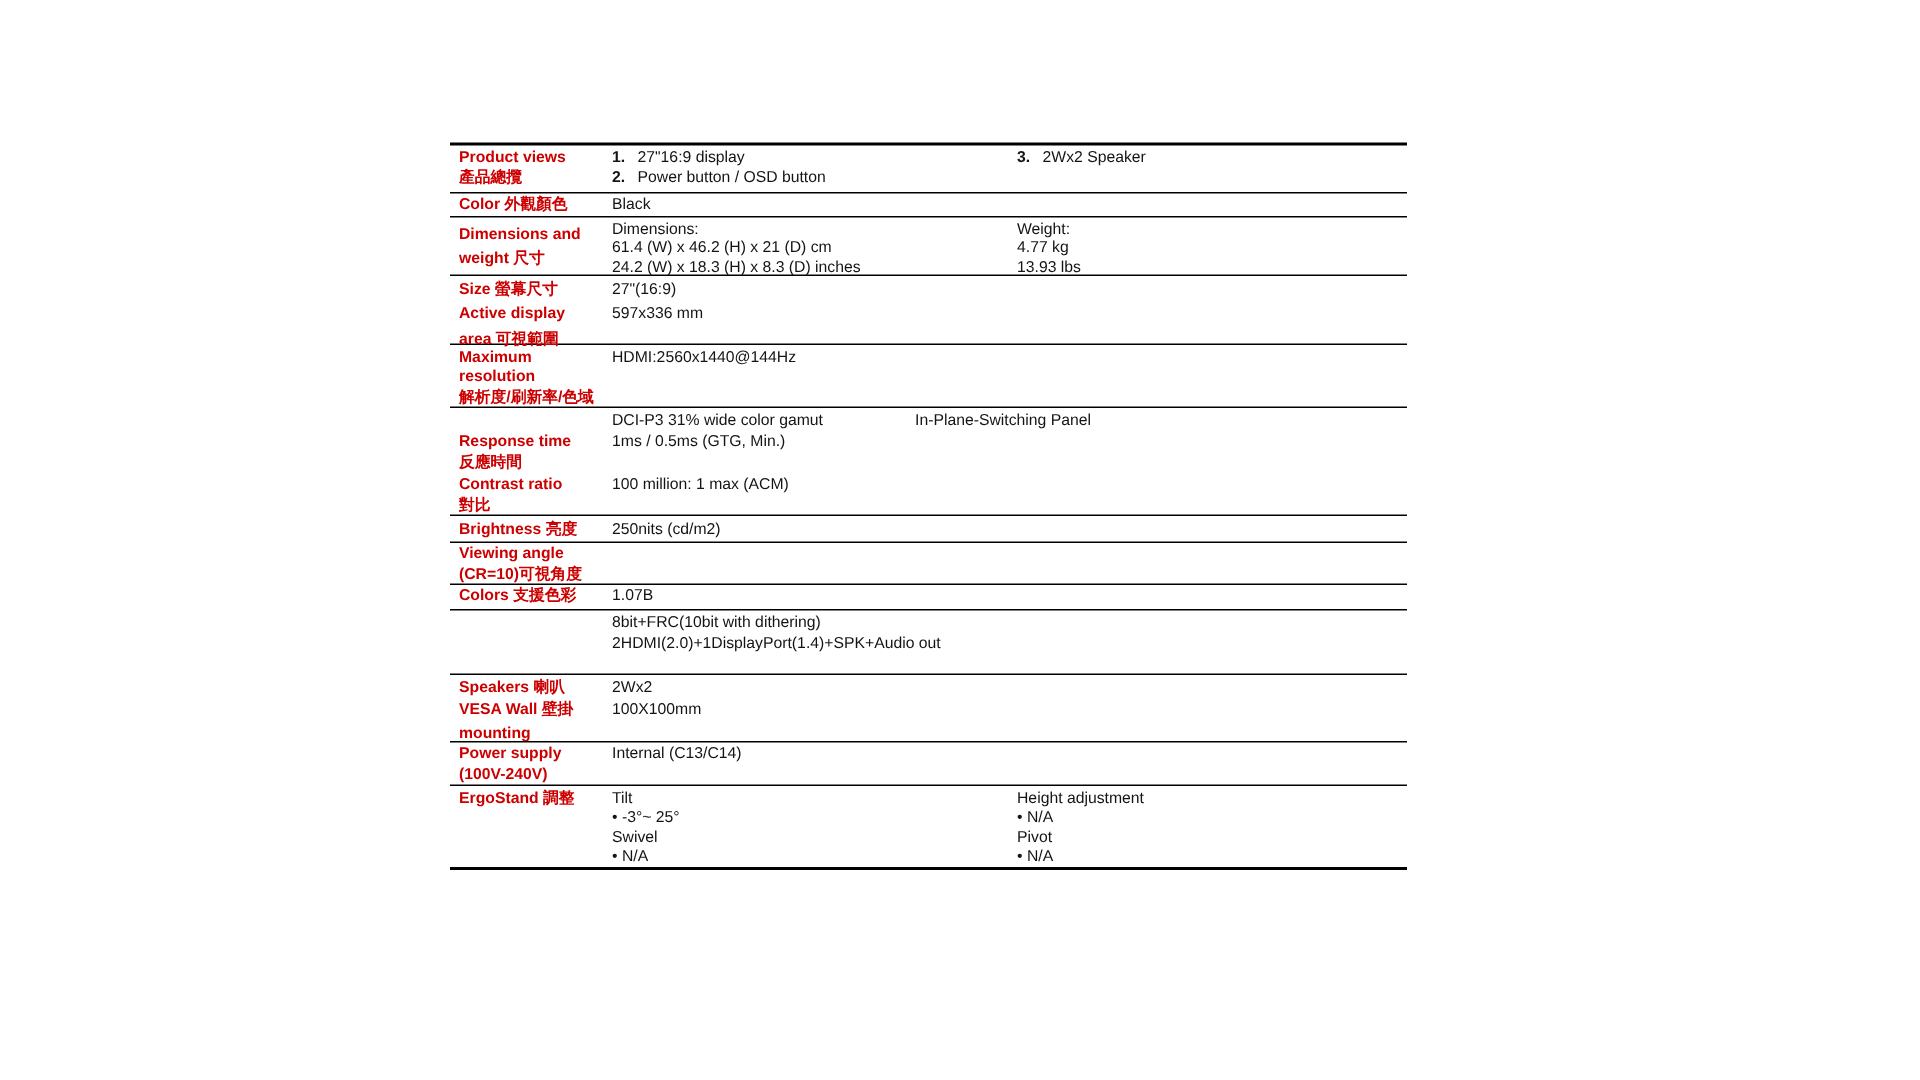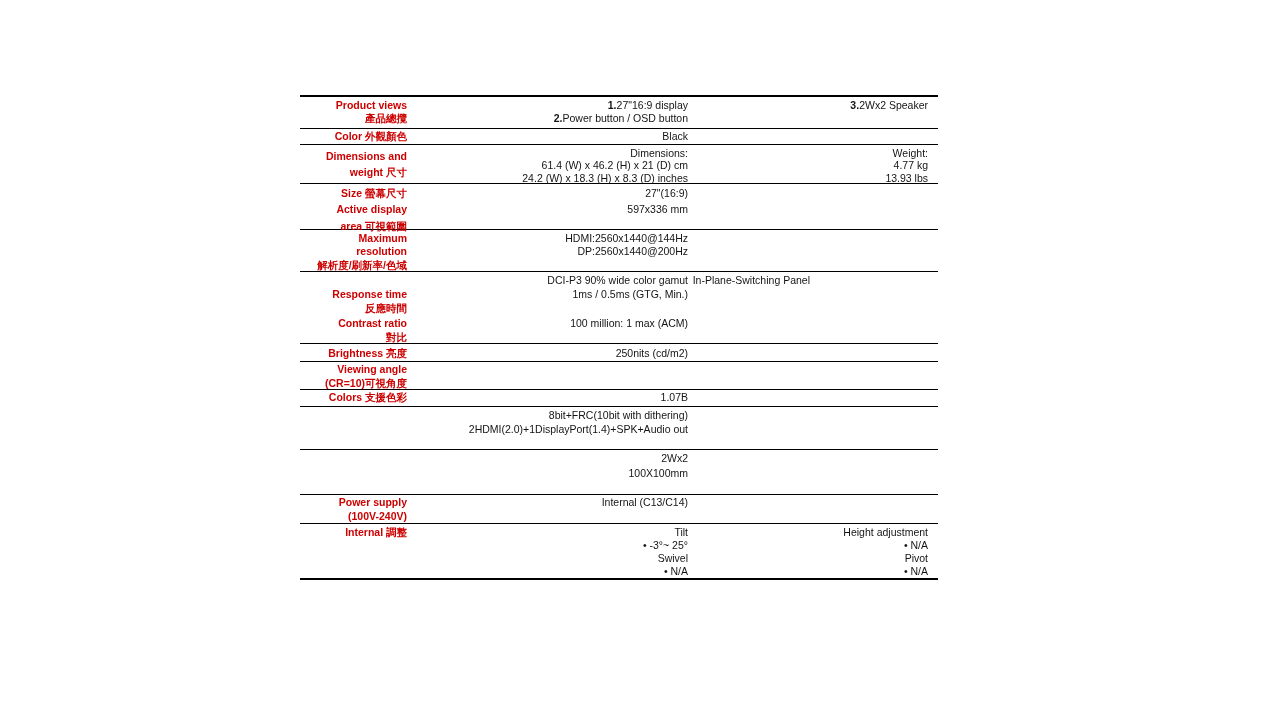--- a/index.html
+++ b/index.html
@@ -8,21 +8,21 @@
     background:#ffffff;
     font-family:"Liberation Sans","DejaVu Sans",sans-serif;
     font-size:10.5px;color:#141414;
   }
   .spec-table{
     position:absolute;left:300px;top:95px;width:638px;
     border-top:2px solid #000;border-bottom:2px solid #000;
   }
   .row{position:relative;border-bottom:1px solid #000;box-sizing:border-box;}
   .row:last-child{border-bottom:none;}
-  .col{position:absolute;top:1px;text-align:right;}
+  .col{position:absolute;top:1px;}
   .c-label{left:6px;width:101px;color:#cc0000;font-weight:bold;}
   .c-val{left:108px;width:280px;}
   .c-mid{left:310px;width:200px;}
   .c-right{left:378px;width:250px;}
   .ln{white-space:nowrap;}
   .num{display:inline-block;width:17px;font-weight:bold;}
 
   .r-product{height:32px}   .r-product .ln{line-height:13px}   .r-product .col{top:2px}
   .r-color{height:16px}     .r-color .ln{line-height:13px}     .r-color .col{top:1px}
   .r-dims{height:39px}      .r-dims .ln{line-height:12.6px}    .r-dims .col{top:1.5px}
@@ -99,33 +99,32 @@
   </div>
 
   <div class="row r-maxres">
     <div class="col c-label">
       <div class="ln">Maximum</div>
       <div class="ln">resolution</div>
       <div class="ln">解析度/刷新率/色域</div>
     </div>
     <div class="col c-val">
       <div class="ln">HDMI:2560x1440@144Hz</div>
-      <div class="ln">DP:2560x1440@200Hz</div>
     </div>
   </div>
 
   <div class="row r-resp">
     <div class="col c-label">
       <div class="ln">Response time</div>
       <div class="ln">反應時間</div>
       <div class="ln">Contrast ratio</div>
       <div class="ln">對比</div>
     </div>
     <div class="col c-val">
-      <div class="ln">DCI-P3 90% wide color gamut</div>
+      <div class="ln">DCI-P3 31% wide color gamut</div>
       <div class="ln">1ms / 0.5ms (GTG, Min.)</div>
       <div class="blank"></div>
       <div class="ln">100 million: 1 max (ACM)</div>
     </div>
     <div class="col c-mid">
       <div class="ln">In-Plane-Switching Panel</div>
     </div>
   </div>
 
   <div class="row r-bright">
@@ -154,40 +153,45 @@
   </div>
 
   <div class="row r-bits">
     <div class="col c-val">
       <div class="ln">8bit+FRC(10bit with dithering)</div>
       <div class="ln">2HDMI(2.0)+1DisplayPort(1.4)+SPK+Audio out</div>
     </div>
   </div>
 
   <div class="row r-spk">
+    <div class="col c-label">
+      <div class="ln">Speakers 喇叭</div>
+      <div class="ln">VESA Wall 壁掛</div>
+      <div class="ln">mounting</div>
+    </div>
     <div class="col c-val">
       <div class="ln">2Wx2</div>
       <div class="ln">100X100mm</div>
     </div>
   </div>
 
   <div class="row r-power">
     <div class="col c-label">
       <div class="ln">Power supply</div>
       <div class="ln">(100V-240V)</div>
     </div>
     <div class="col c-val">
       <div class="ln">Internal (C13/C14)</div>
     </div>
   </div>
 
 
   <div class="row r-ergo">
     <div class="col c-label">
-      <div class="ln">Internal 調整</div>
+      <div class="ln">ErgoStand 調整</div>
     </div>
     <div class="col c-val">
       <div class="ln">Tilt</div>
       <div class="ln">• -3°~ 25°</div>
       <div class="ln">Swivel</div>
       <div class="ln">• N/A</div>
     </div>
     <div class="col c-right">
       <div class="ln">Height adjustment</div>
       <div class="ln">• N/A</div>

